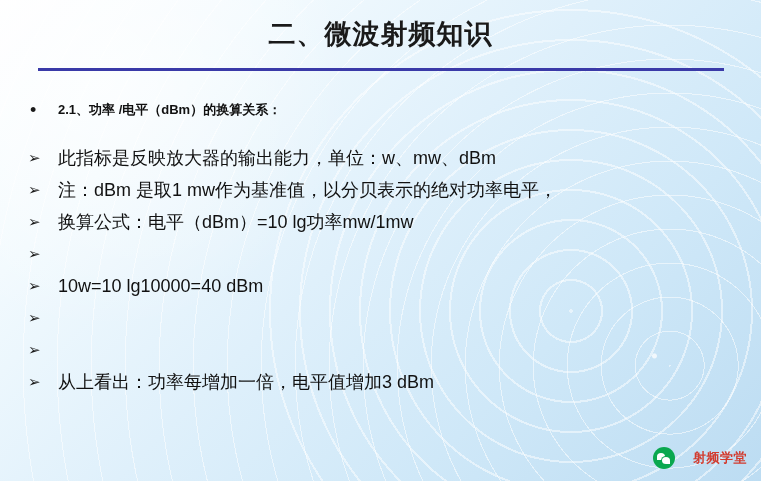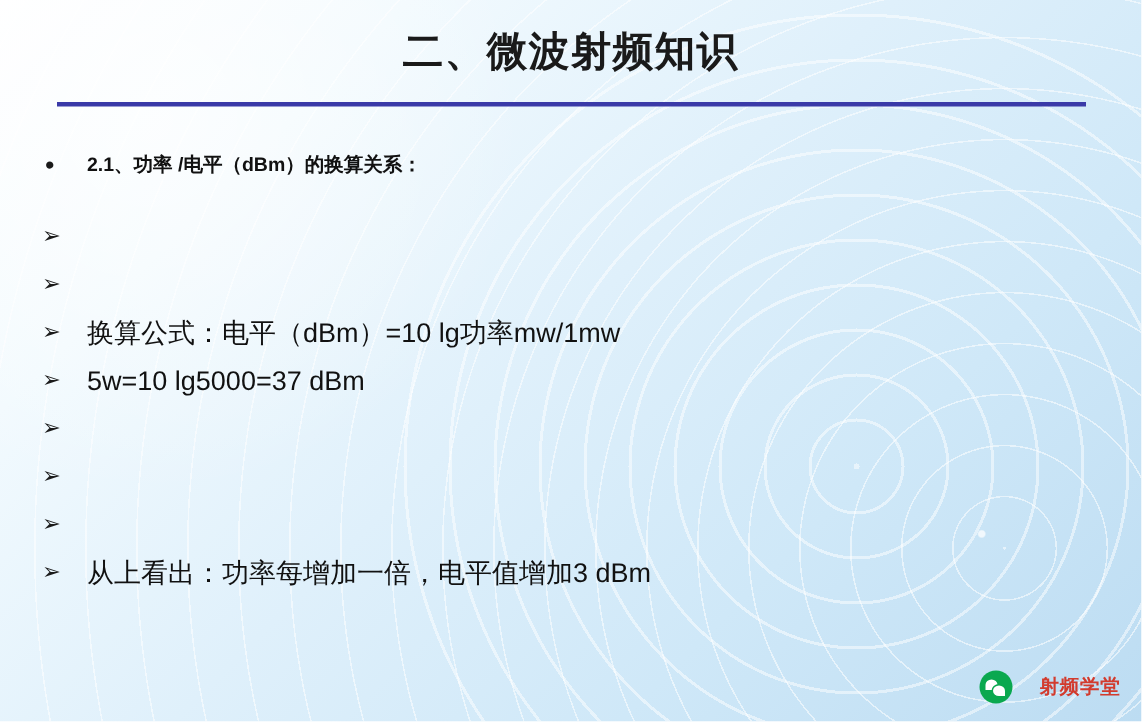--- a/index.html
+++ b/index.html
@@ -169,34 +169,36 @@
     <div class="title-rule"></div>
 
     <div class="bullet-main">
       <span class="dot">•</span>
       <span class="txt">2.1、功率 /电平（dBm）的换算关系：</span>
     </div>
 
     <div class="items">
       <div class="item">
         <span class="arrow">➢</span>
-      </div>
-      <div class="item">
-        <span class="arrow">➢</span>
+        <span class="itxt">此指标是反映放大器的输出能力，单位：w、mw、dBm</span>
+      </div>
+      <div class="item">
+        <span class="arrow">➢</span>
+        <span class="itxt">注：dBm 是取1 mw作为基准值，以分贝表示的绝对功率电平，</span>
       </div>
       <div class="item">
         <span class="arrow">➢</span>
         <span class="itxt">换算公式：电平（dBm）=10 lg功率mw/1mw</span>
       </div>
       <div class="item">
         <span class="arrow">➢</span>
-        <span class="itxt">5w=10 lg5000=37 dBm</span>
-      </div>
-      <div class="item">
-        <span class="arrow">➢</span>
+      </div>
+      <div class="item">
+        <span class="arrow">➢</span>
+        <span class="itxt">10w=10 lg10000=40 dBm</span>
       </div>
       <div class="item">
         <span class="arrow">➢</span>
       </div>
       <div class="item">
         <span class="arrow">➢</span>
       </div>
       <div class="item">
         <span class="arrow">➢</span>
         <span class="itxt">从上看出：功率每增加一倍，电平值增加3 dBm</span>

